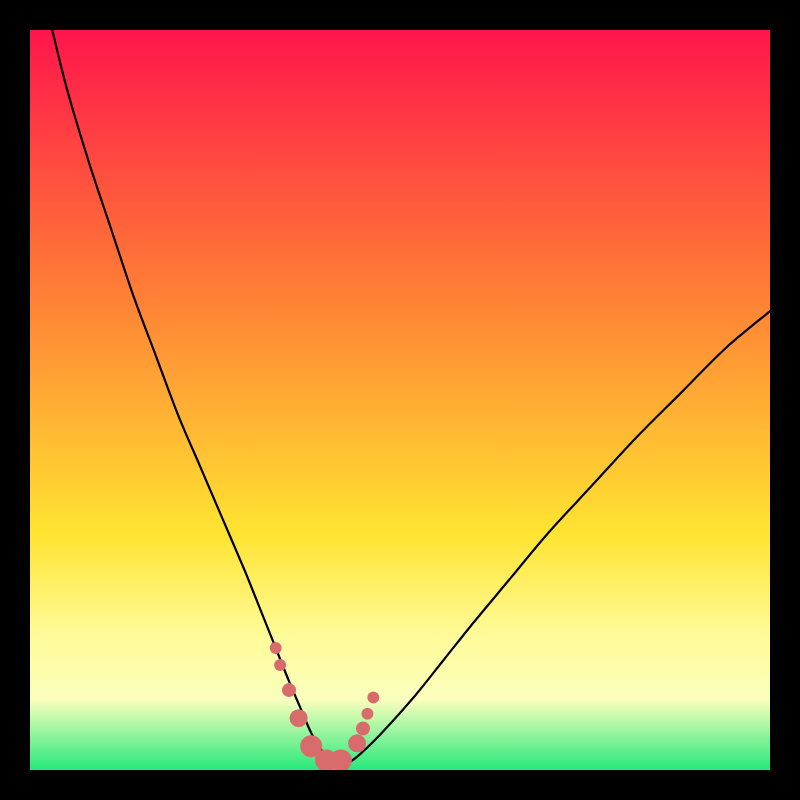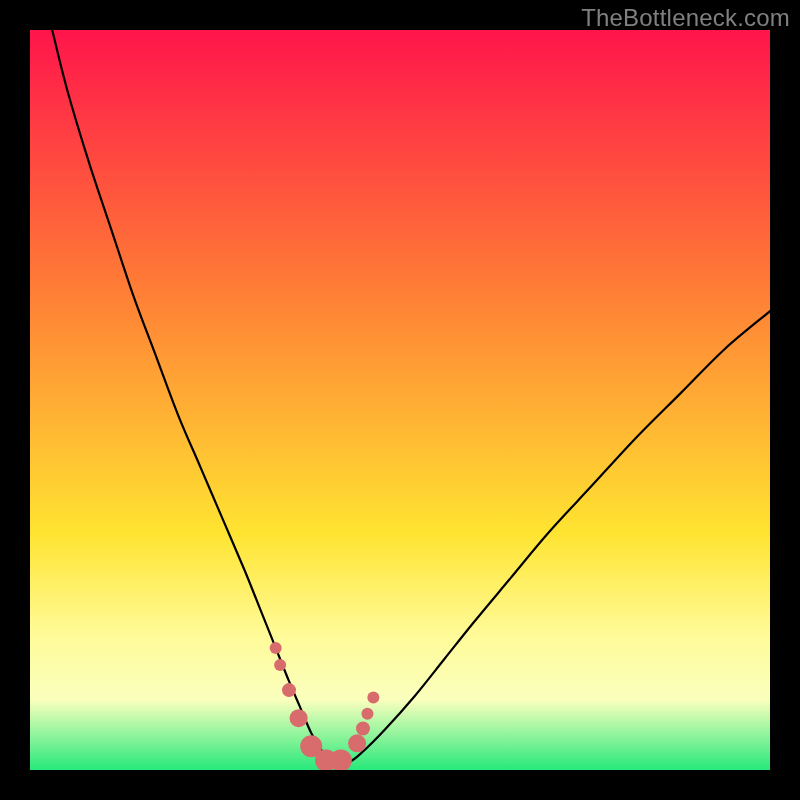--- a/index.html
+++ b/index.html
@@ -61,14 +61,13 @@
         <circle cx="268.62" cy="688.20" r="9" fill="#d86b6c" stroke="#b85556" stroke-width="0"></circle>
         <circle cx="281.20" cy="716.32" r="11" fill="#d86b6c" stroke="#b85556" stroke-width="0"></circle>
         <circle cx="296.00" cy="730.38" r="11" fill="#d86b6c" stroke="#b85556" stroke-width="0"></circle>
         <circle cx="310.80" cy="730.38" r="11" fill="#d86b6c" stroke="#b85556" stroke-width="0"></circle>
         <circle cx="327.08" cy="713.36" r="9" fill="#d86b6c" stroke="#b85556" stroke-width="0"></circle>
         <circle cx="333.00" cy="698.56" r="7" fill="#d86b6c" stroke="#b85556" stroke-width="0"></circle>
         <circle cx="337.44" cy="683.76" r="6" fill="#d86b6c" stroke="#b85556" stroke-width="0"></circle>
         <circle cx="343.36" cy="667.48" r="6" fill="#d86b6c" stroke="#b85556" stroke-width="0"></circle>
       </g>
   </svg>
-  <div class="watermark">TheBottleneck.com</div>
 </div>
 
 </body></html>

